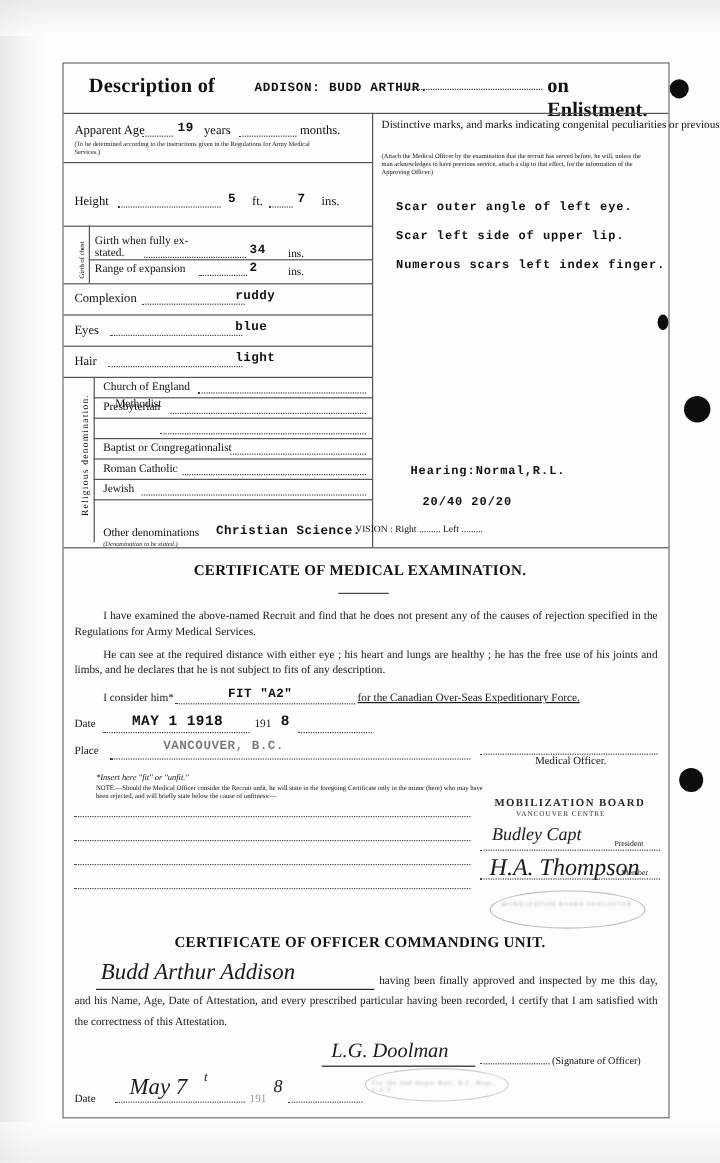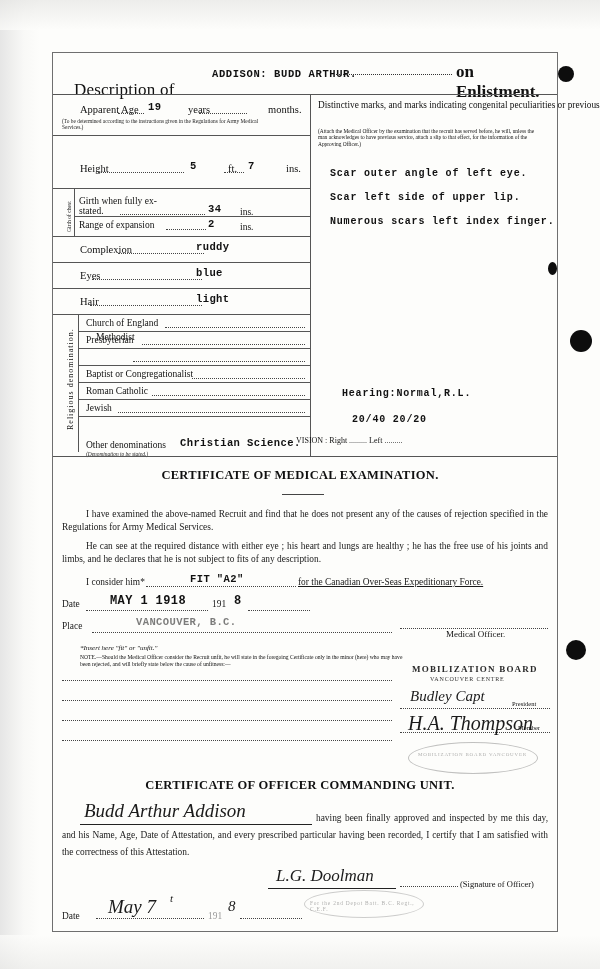--- a/index.html
+++ b/index.html
@@ -48,21 +48,21 @@
     width: 506px; height: 880px;
     border: 1px solid #6f6f6f;
     box-sizing: border-box;
   }
   
   .hdr {
     position: absolute; left: 60px; top: 60px; width: 492px; height: 34px;
   }
   .hdr-title {
     position: absolute; left: 14px; top: 2px;
-    font-size: 17px; font-weight: 400; letter-spacing: .2px; margin-top: 18px;
+    font-size: 17px; font-weight: 700; letter-spacing: .2px;
   }
   .hdr-name {
     position: absolute; left: 152px; top: 8px;
     font-family: "Liberation Mono", monospace;
     font-size: 10.5px; font-weight: 700; letter-spacing: .6px;
   }
   .hdr-dots {
     position: absolute; left: 276px; top: 14px; width: 116px;
     border-bottom: 1px dotted #333;
   }
@@ -75,21 +75,21 @@
   }
   .vrule {
     position: absolute; background: #555; width: 1px;
   }
   
   .lbl {
     position: absolute;
     font-size: 9.5px;
     white-space: nowrap;
   }
-  .lbl-lg { font-size: 10.5px; margin-left: 18px; }
+  .lbl-lg { font-size: 10.5px; }
   .dotline {
     position: absolute;
     border-bottom: 1px dotted #444;
     height: 0;
   }
   .val {
     position: absolute;
     font-family: "Liberation Mono", monospace;
     font-size: 10.5px;
     font-weight: 700;

